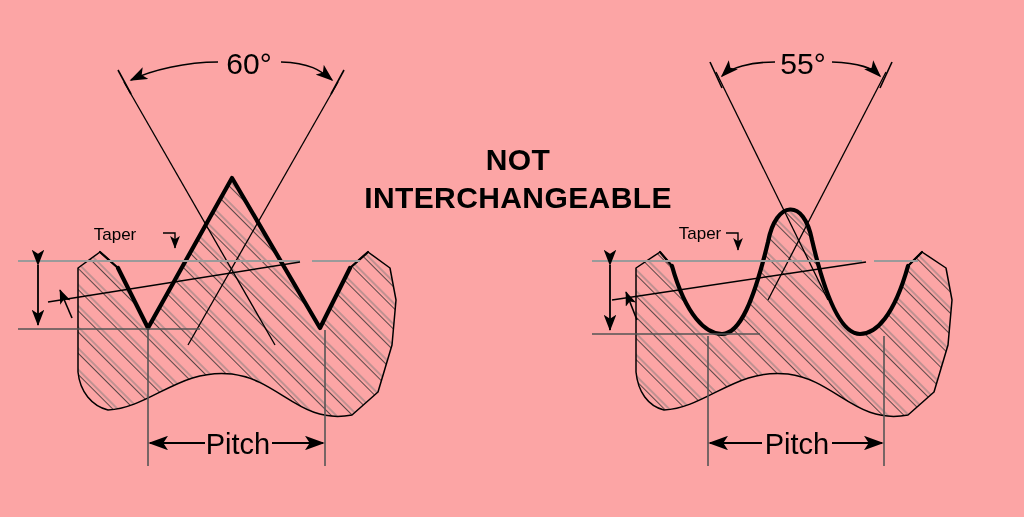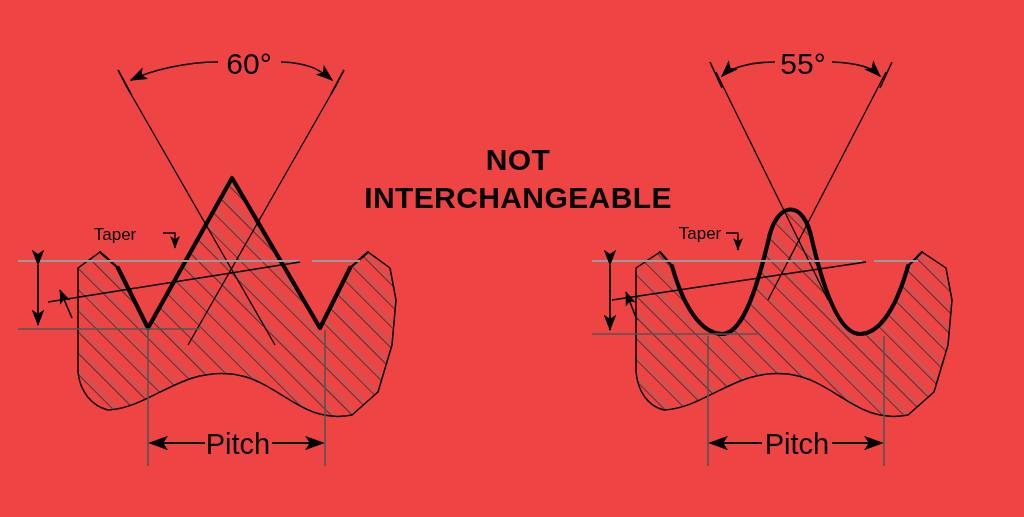--- a/index.html
+++ b/index.html
@@ -1,18 +1,18 @@
 <!DOCTYPE html>
 <html><head>
 <meta charset="utf-8">
 <style>
   html,body{margin:0;padding:0;background:#ffffff;}
   body{width:1024px;height:517px;overflow:hidden;
        font-family:"Liberation Sans", sans-serif;color:#000;}
-  #stage{position:relative;width:1024px;height:517px;background:#ef4444;}
+  #stage{position:relative;width:1024px;height:517px;background:#fca5a5;}
   svg{display:block;}
   .lbl{font-family:"Liberation Sans", sans-serif;fill:#000;}
   .ang{font-size:30px;font-weight:400;}
   .pitch{font-size:29px;font-weight:400;}
   .taper{font-size:17px;font-weight:400;}
   .notice{font-size:30px;font-weight:bold;letter-spacing:.4px;}
 </style>
 </head>
 <body>
 

